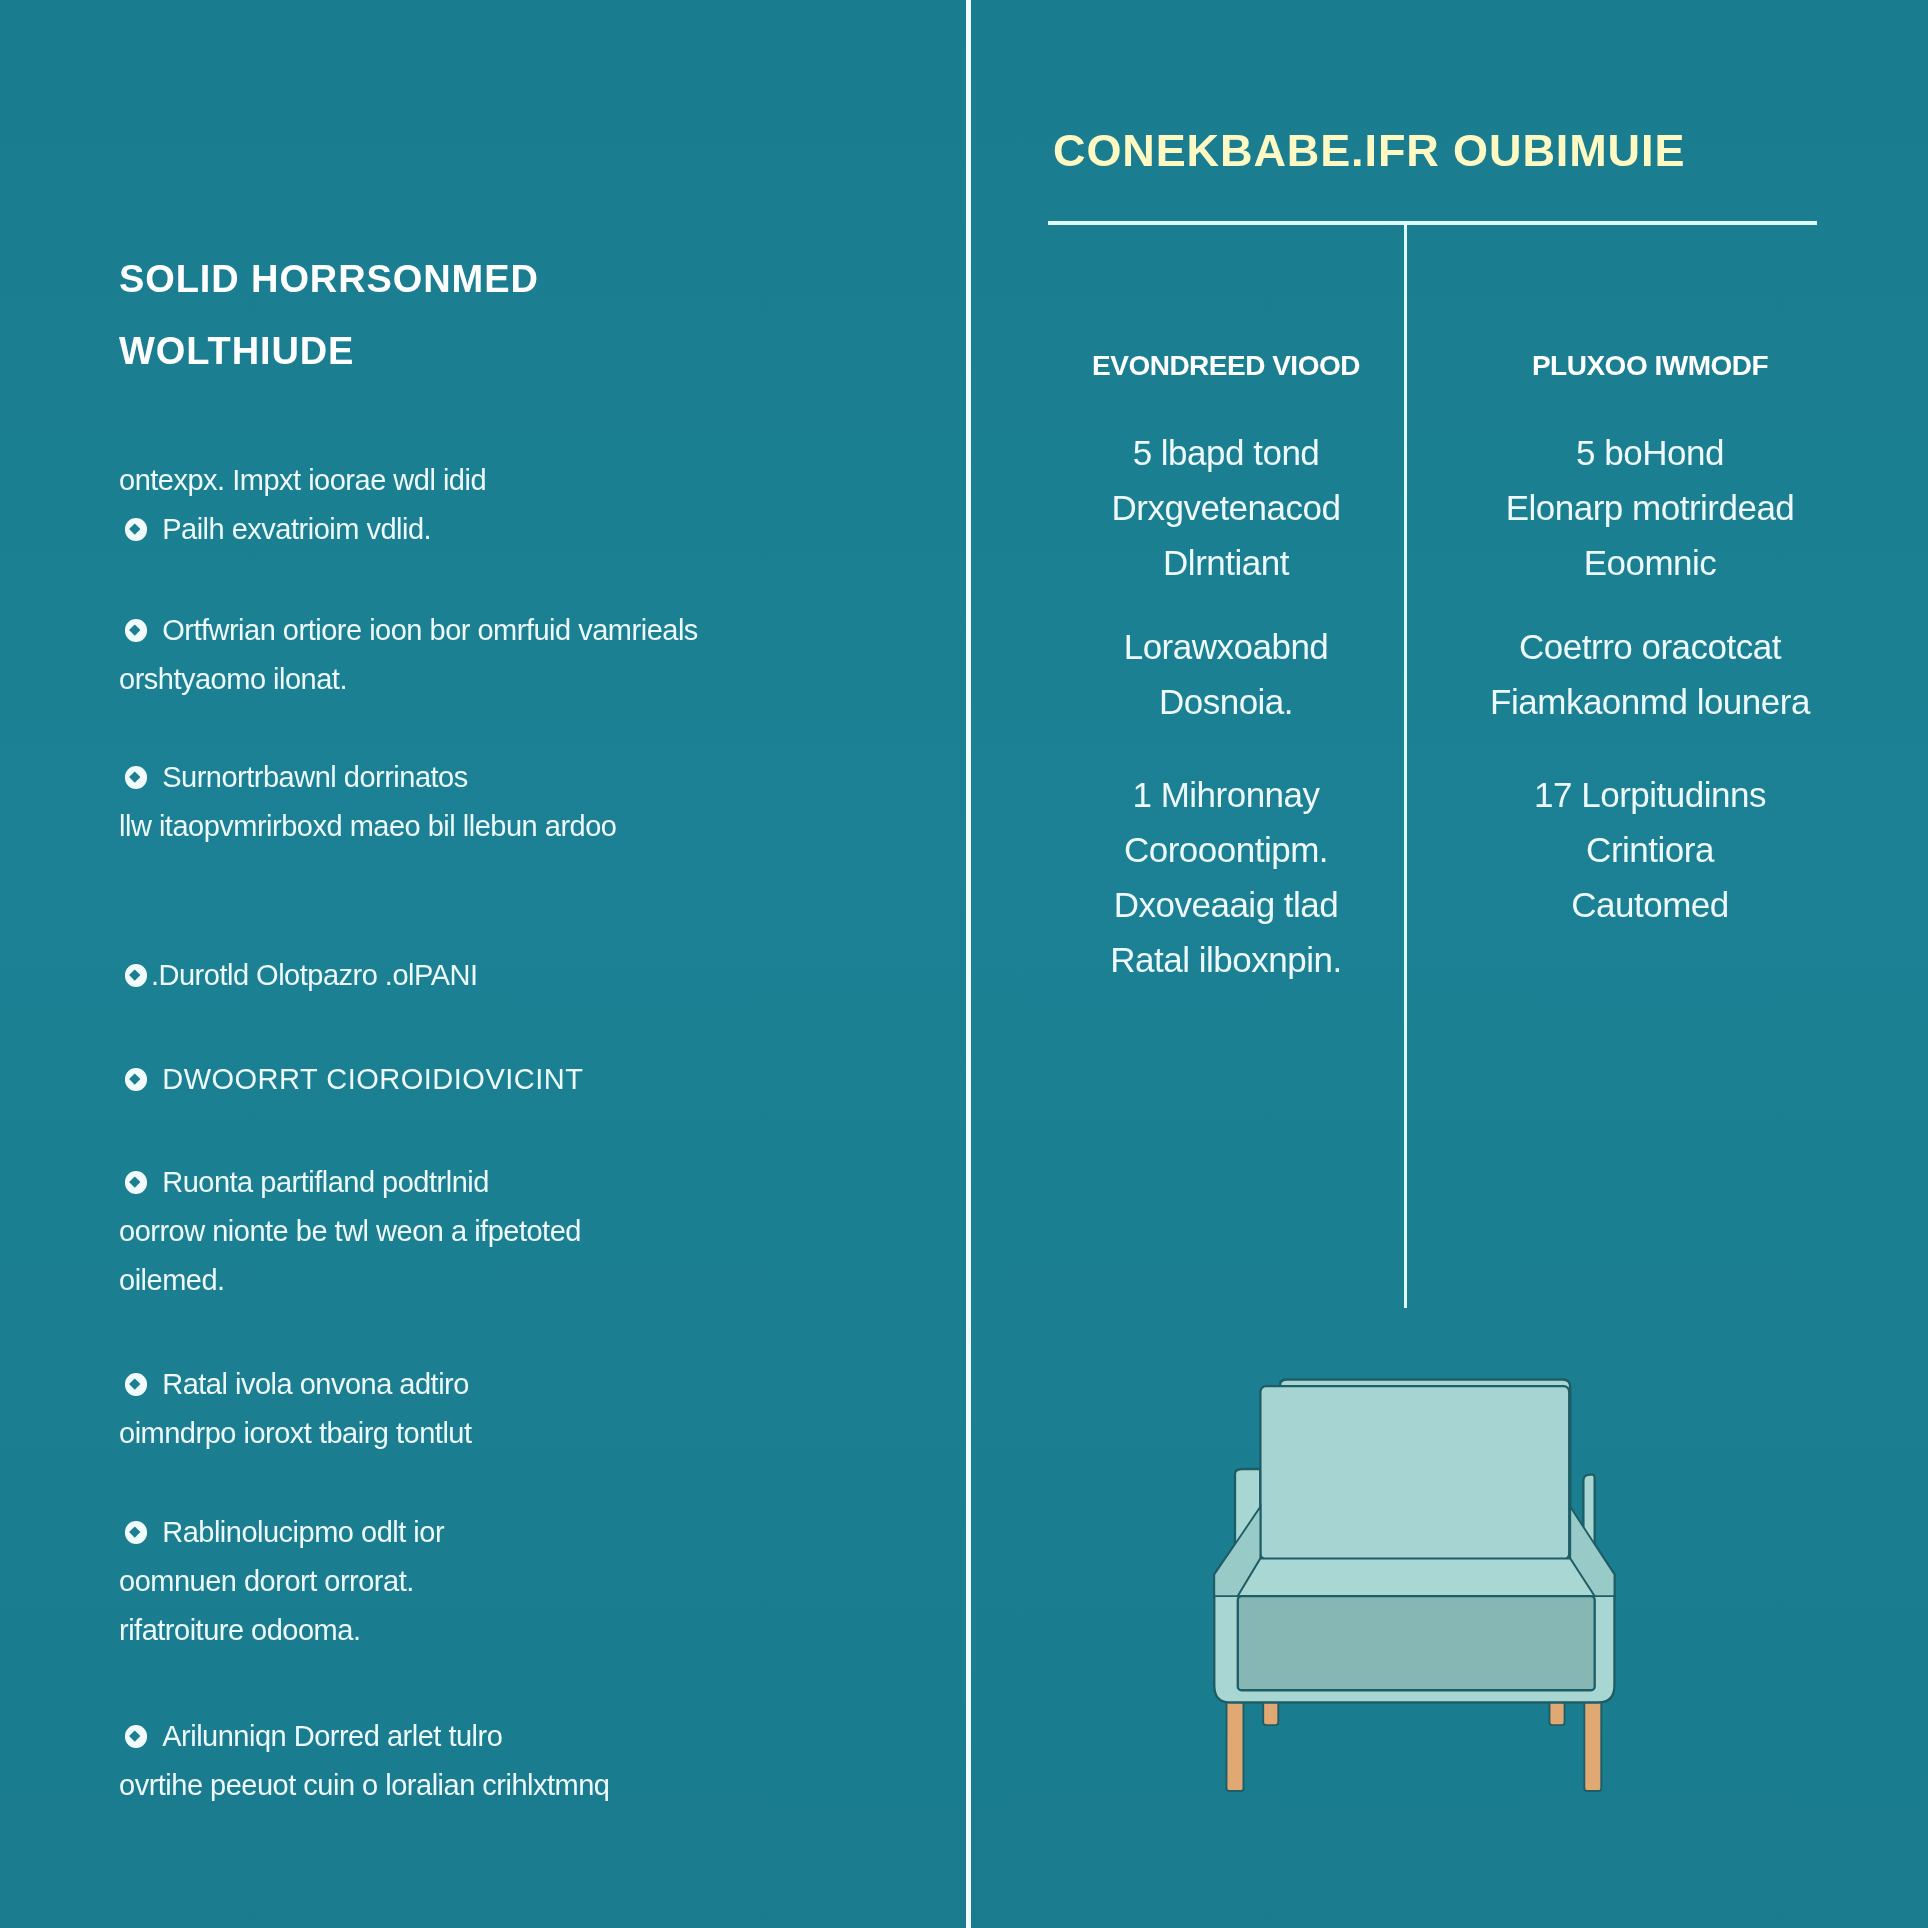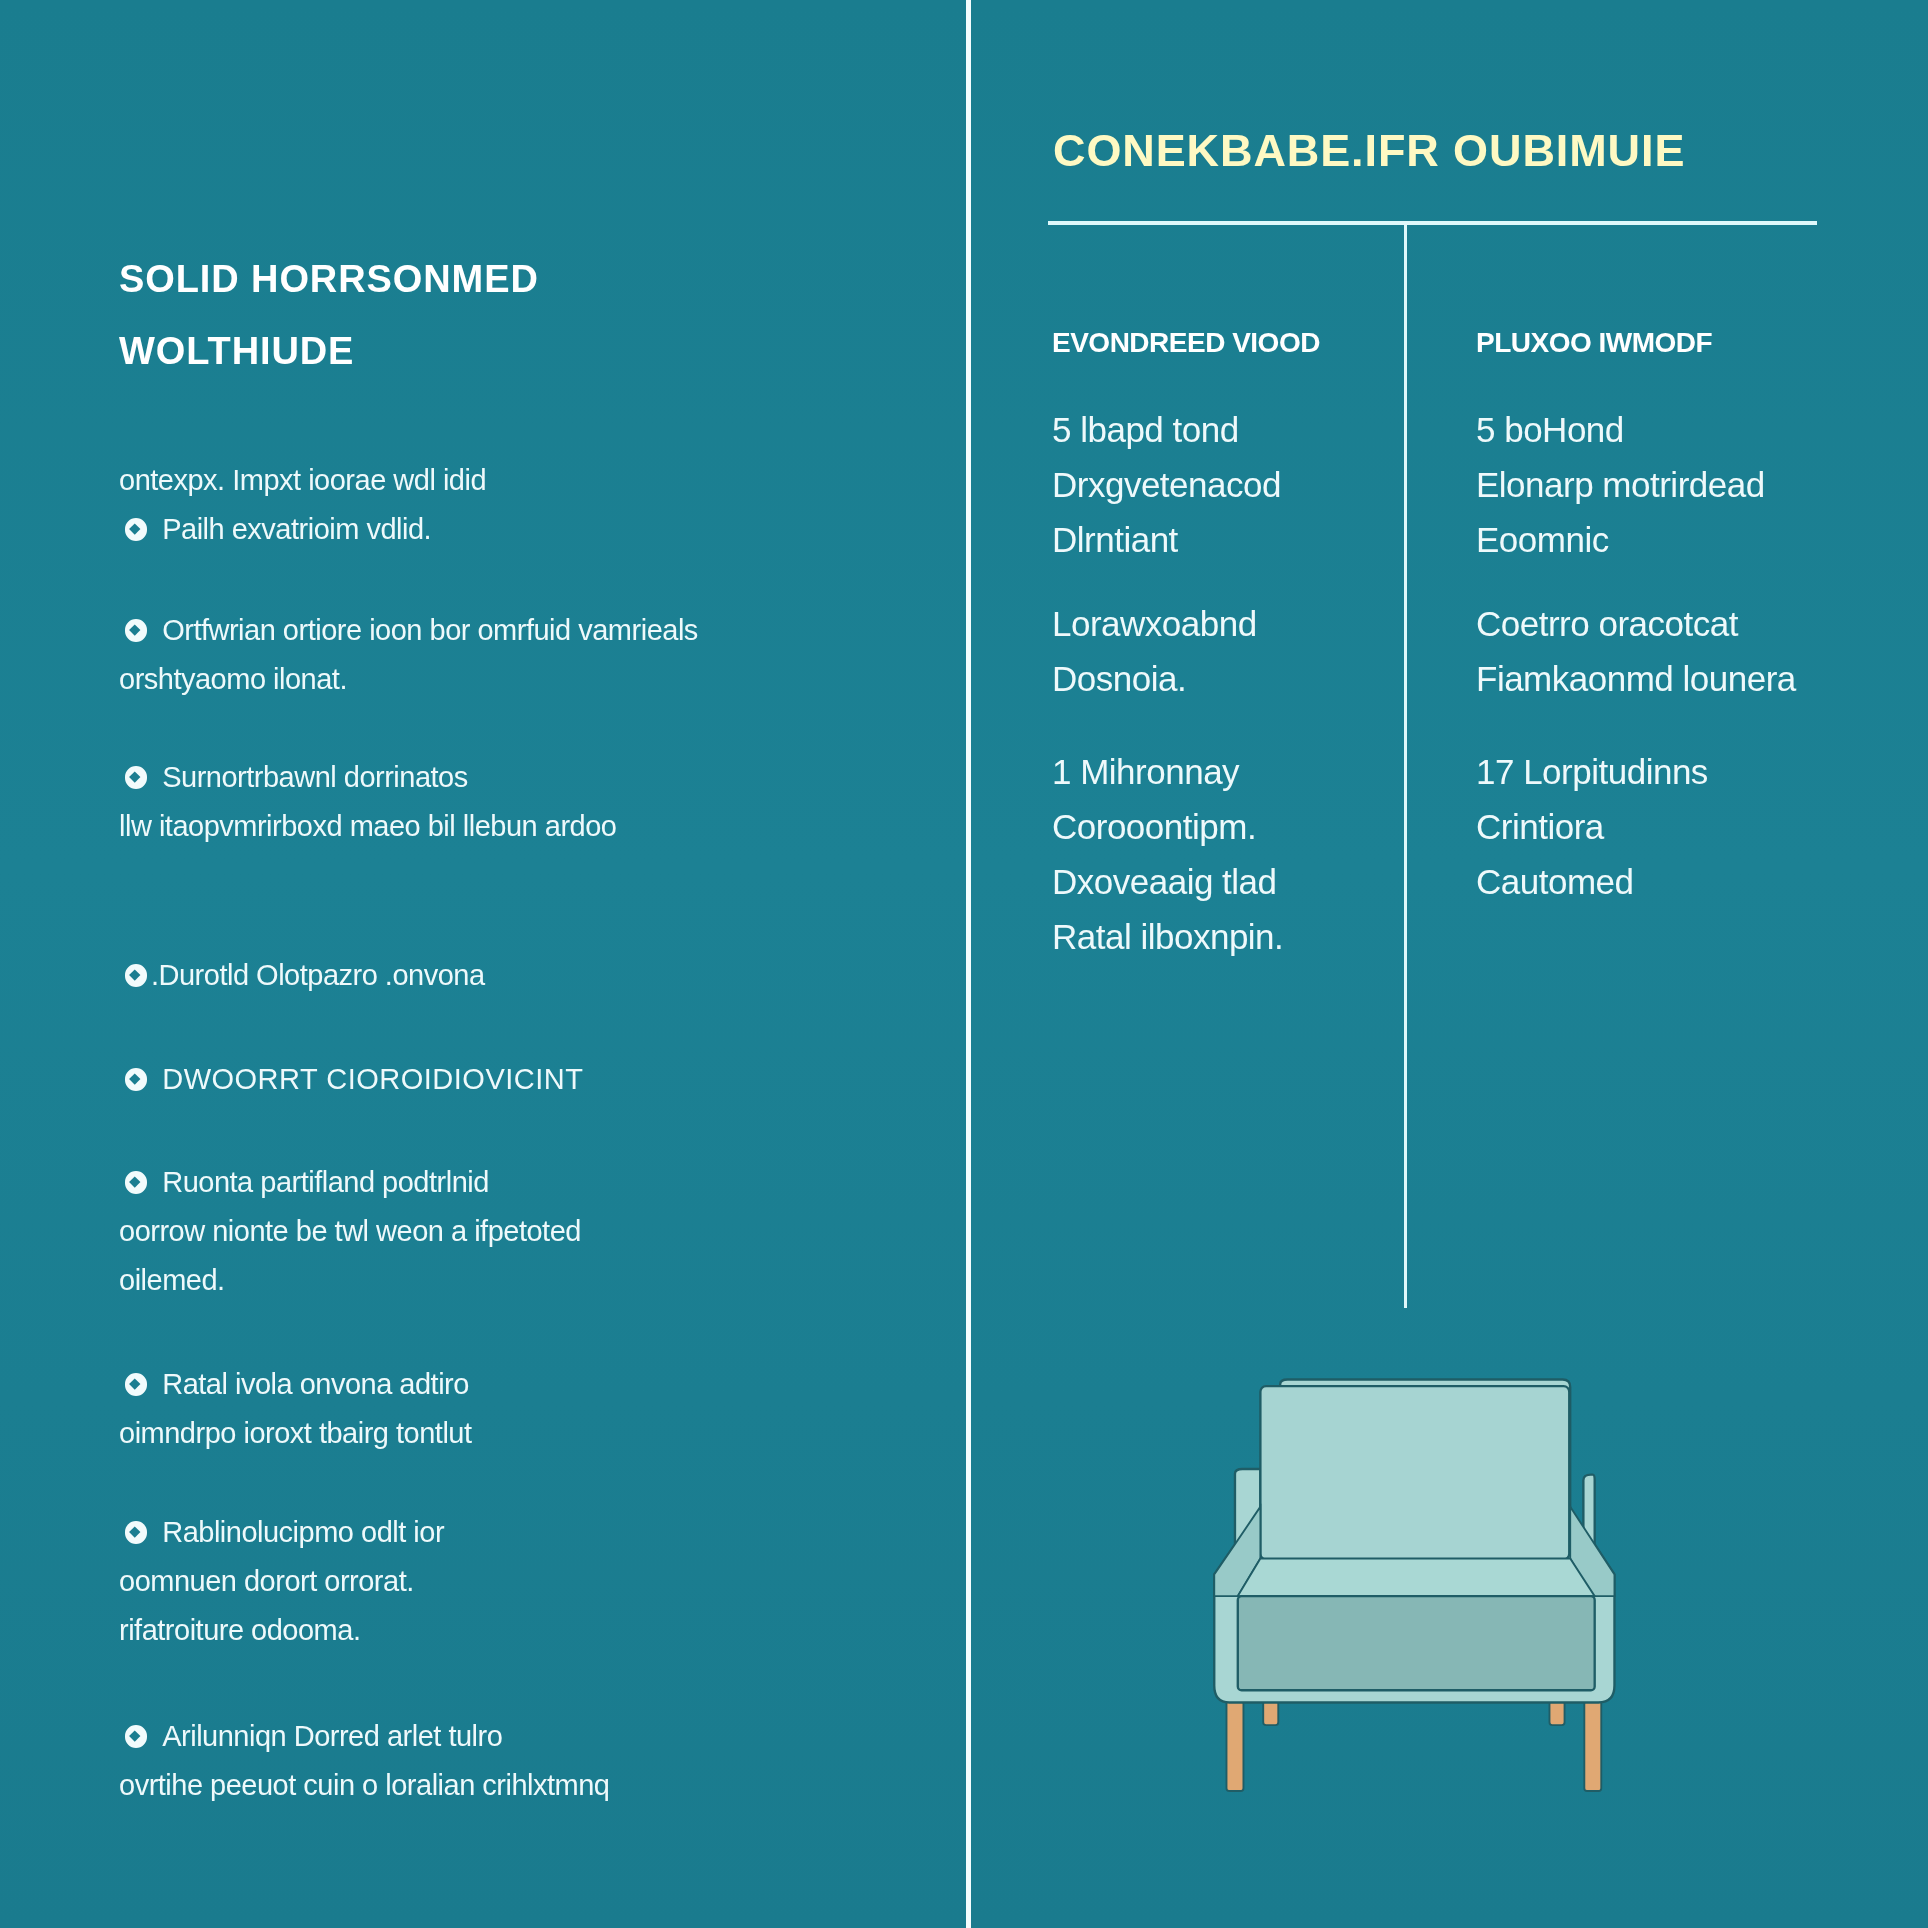--- a/index.html
+++ b/index.html
@@ -106,22 +106,23 @@
     .col-divider {
       position: absolute;
       left: 1404px;
       top: 223px;
       width: 2.8px;
       height: 1085px;
       background: #dff8fb;
     }
     .column {
       position: absolute;
-      top: 324px;
+      top: 347px;
       width: 348px;
+      text-align: center;
     }
     .column.col-1 { left: 1052px; }
     .column.col-2 { left: 1476px; }
     .column-heading {
       font-size: 28px;
       font-weight: 700;
       letter-spacing: -0.5px;
       color: #ffffff;
       margin: 0 0 40px 0;
       line-height: 38px;
@@ -169,21 +170,21 @@
     <div class="feature-text"><span class="bullet-icon"></span><span>Ortfwrian ortiore ioon bor omrfuid vamrieals</span></div>
     <div class="feature-text"><span>orshtyaomo ilonat.</span></div>
   </div>
 
   <div class="feature-item" style="top:753px">
     <div class="feature-text"><span class="bullet-icon"></span><span>Surnortrbawnl dorrinatos</span></div>
     <div class="feature-text"><span>llw itaopvmrirboxd maeo bil llebun ardoo</span></div>
   </div>
 
   <div class="feature-item" style="top:951px">
-    <div class="feature-text"><span class="bullet-icon" style="margin-right:3.8px"></span><span>.Durotld Olotpazro .onvona</span></div>
+    <div class="feature-text"><span class="bullet-icon" style="margin-right:3.8px"></span><span>.Durotld Olotpazro .olPANI</span></div>
   </div>
 
   <div class="feature-item" style="top:1055px">
     <div class="feature-text caps"><span class="bullet-icon"></span><span>DWOORRT CIOROIDIOVICINT</span></div>
   </div>
 
   <div class="feature-item" style="top:1158px">
     <div class="feature-text"><span class="bullet-icon"></span><span>Ruonta partifland podtrlnid</span></div>
     <div class="feature-text"><span>oorrow nionte be twl weon a ifpetoted</span></div>
     <div class="feature-text"><span>oilemed.</span></div>

